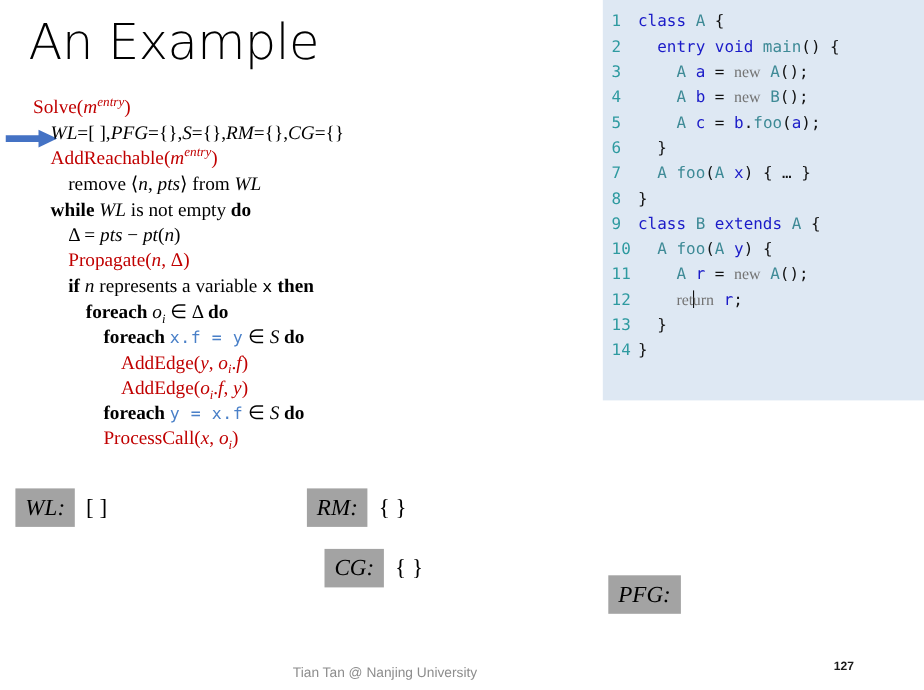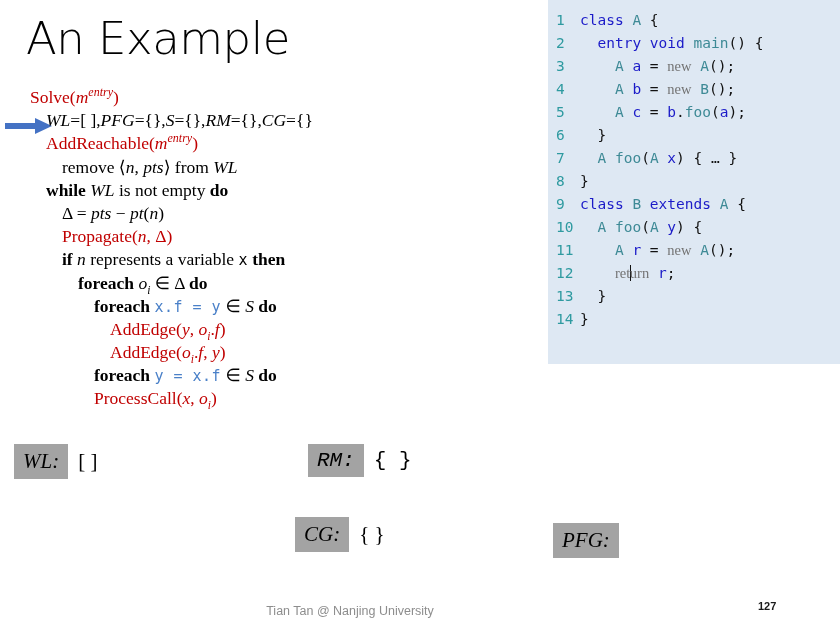--- a/index.html
+++ b/index.html
@@ -260,25 +260,25 @@
   <div class="code-row"><span class="ln">13</span>  <span class="k-punct">}</span></div>
 
   <div class="code-row"><span class="ln">14</span><span class="k-punct">}</span></div>
 
 </div>
 
 <div class="state-label" style="left:14px; top:444px;">
   <span class="state-tag">WL:</span><span class="state-val">[ ]</span>
 </div>
 
-<div class="state-label" style="left:308px; top:444px;font-family:Liberation Mono, monospace;">
+<div class="state-label" style="left:279px; top:444px;">
   <span class="state-tag">RM:</span><span class="state-val">{ }</span>
 </div>
 
-<div class="state-label" style="left:295px; top:517px;">
+<div class="state-label" style="left:295px; top:499px;">
   <span class="state-tag">CG:</span><span class="state-val">{ }</span>
 </div>
 
 <div class="state-label" style="left:553px; top:523px;">
   <span class="state-tag">PFG:</span><span class="state-val"></span>
 </div>
 
 <div class="footer-author">Tian Tan @ Nanjing University</div>
 <div class="footer-page">127</div>
 

